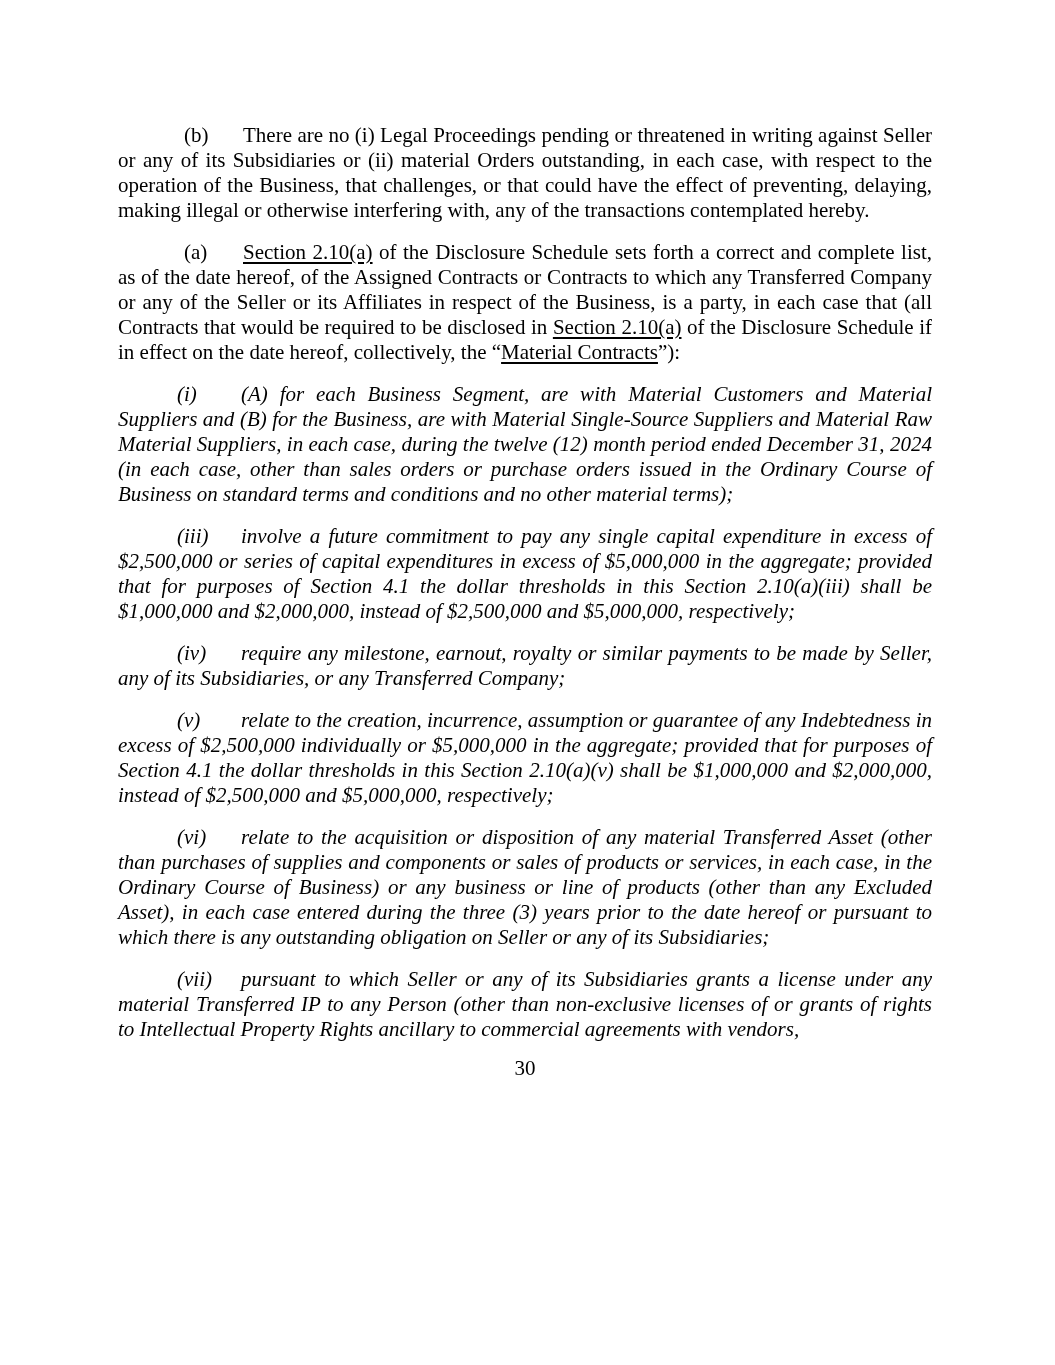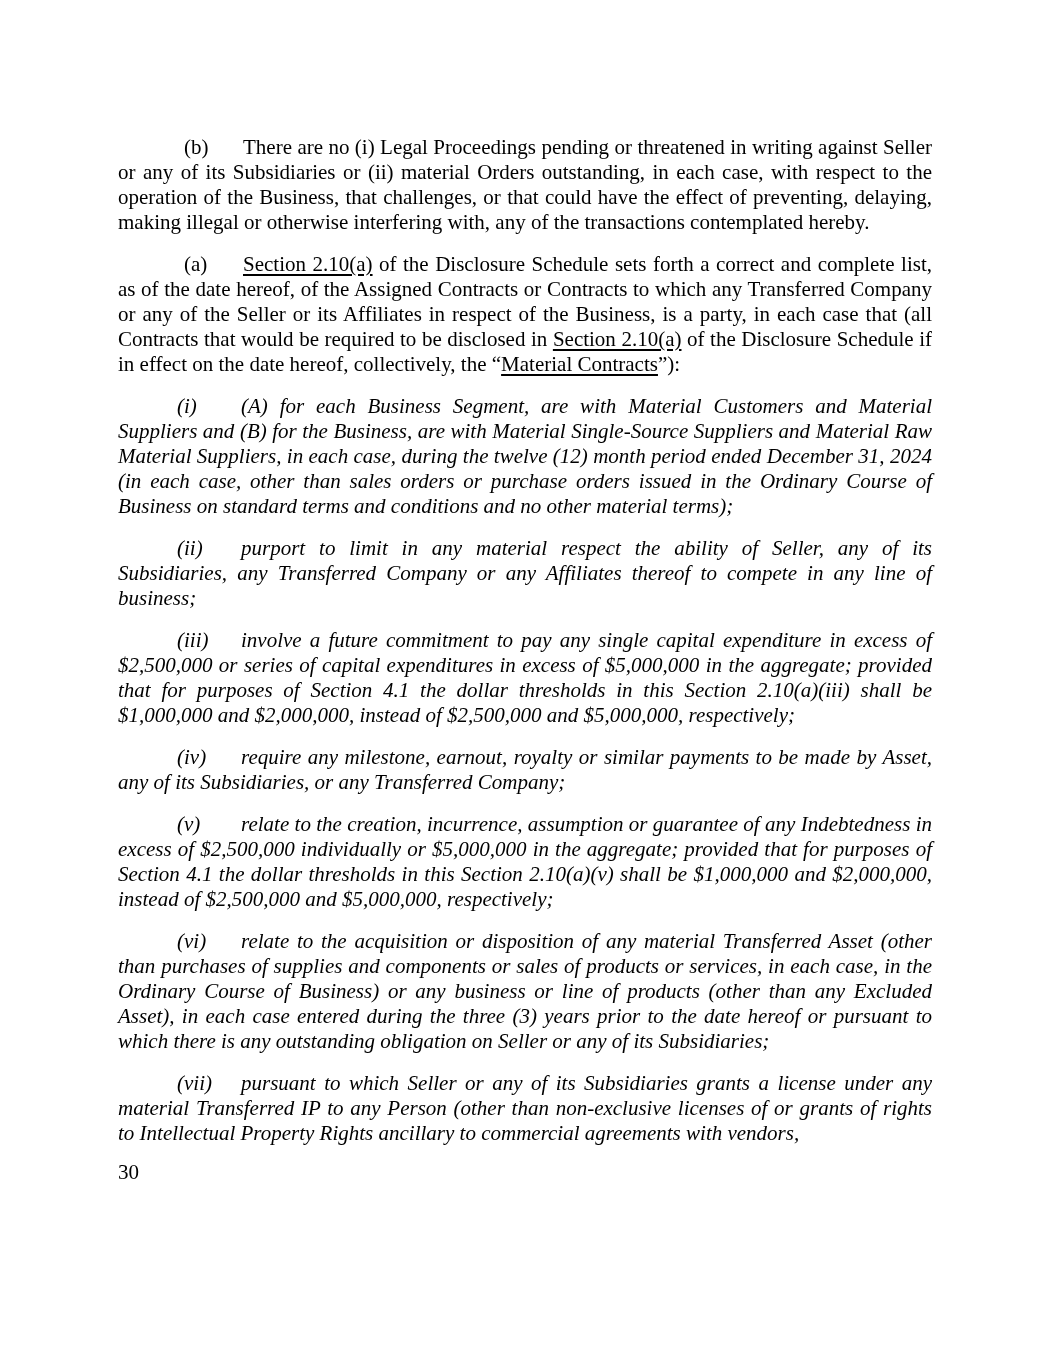--- a/index.html
+++ b/index.html
@@ -10,48 +10,47 @@
     background: #ffffff;
     color: #000000;
     font-family: "Liberation Serif", "DejaVu Serif", serif;
     font-size: 21px;
     line-height: 25px;
     box-sizing: border-box;
     padding: 121px 123px 0 118px;
     overflow: hidden;
   }
   p.block { margin: 17px 0 0 0; text-align: justify; }
-  p.block:first-child { margin-top: 14px; }
+  p.block:first-child { margin-top: 2px; }
   .body-para { text-indent: 66px; }
   .sub-item { margin-left: 66px; text-indent: 59px; font-style: italic; }
   .heading { margin-left: 66px; font-weight: bold; text-align: left; text-indent: 0; }
   .lbl { display: inline-block; text-indent: 0; }
   .body-para .lbl { width: 59px; }
   .sub-item .lbl { width: 64px; }
   .heading .lbl { width: 131px; }
   .u { text-decoration: underline; text-underline-offset: 3px; }
-  .page-number { text-align: left; margin-top: 14px; }
+  .page-number { text-align: center; margin-top: 14px; }
 </style>
 </head>
 <body>
 
 <div class="page">
   <div>
     <p class="block body-para"><span class="lbl">(b)</span><span>There are no (i) Legal Proceedings pending or threatened in writing against Seller or any of its Subsidiaries or (ii) material Orders outstanding, in each case, with respect to the operation of the Business, that challenges, or that could have the effect of preventing, delaying, making illegal or otherwise interfering with, any of the transactions contemplated hereby.</span></p>
 
 
     <p class="block body-para"><span class="lbl">(a)</span><span class="u">Section 2.10(a)</span><span> of the Disclosure Schedule sets forth a correct and complete list, as of the date hereof, of the Assigned Contracts or Contracts to which any Transferred Company or any of the Seller or its Affiliates in respect of the Business, is a party, in each case that (all Contracts that would be required to be disclosed in </span><span class="u">Section 2.10(a)</span><span> of the Disclosure Schedule if in effect on the date hereof, collectively, the “</span><span class="u">Material Contracts</span><span>”):</span></p>
 
     <p class="block sub-item"><span class="lbl">(i)</span><span>(A) for each Business Segment, are with Material Customers and Material Suppliers and (B) for the Business, are with Material Single-Source Suppliers and Material Raw Material Suppliers, in each case, during the twelve (12) month period ended December 31, 2024 (in each case, other than sales orders or purchase orders issued in the Ordinary Course of Business on standard terms and conditions and no other material terms);</span></p>
 
-    <p class="block sub-item"><span class="lbl">(ii)</span><span>purport to limit in any material respect the ability of Seller, any of its Subsidiaries, any Transferred Company or any Affiliates thereof to compete in any line of business;</span></p>
 
     <p class="block sub-item"><span class="lbl">(iii)</span><span>involve a future commitment to pay any single capital expenditure in excess of $2,500,000 or series of capital expenditures in excess of $5,000,000 in the aggregate; provided that for purposes of Section 4.1 the dollar thresholds in this Section 2.10(a)(iii) shall be $1,000,000 and $2,000,000, instead of $2,500,000 and $5,000,000, respectively;</span></p>
 
-    <p class="block sub-item"><span class="lbl">(iv)</span><span>require any milestone, earnout, royalty or similar payments to be made by Asset, any of its Subsidiaries, or any Transferred Company;</span></p>
+    <p class="block sub-item"><span class="lbl">(iv)</span><span>require any milestone, earnout, royalty or similar payments to be made by Seller, any of its Subsidiaries, or any Transferred Company;</span></p>
 
     <p class="block sub-item"><span class="lbl">(v)</span><span>relate to the creation, incurrence, assumption or guarantee of any Indebtedness in excess of $2,500,000 individually or $5,000,000 in the aggregate; provided that for purposes of Section 4.1 the dollar thresholds in this Section 2.10(a)(v) shall be $1,000,000 and $2,000,000, instead of $2,500,000 and $5,000,000, respectively;</span></p>
 
     <p class="block sub-item"><span class="lbl">(vi)</span><span>relate to the acquisition or disposition of any material Transferred Asset (other than purchases of supplies and components or sales of products or services, in each case, in the Ordinary Course of Business) or any business or line of products (other than any Excluded Asset), in each case entered during the three (3) years prior to the date hereof or pursuant to which there is any outstanding obligation on Seller or any of its Subsidiaries;</span></p>
 
     <p class="block sub-item"><span class="lbl">(vii)</span><span>pursuant to which Seller or any of its Subsidiaries grants a license under any material Transferred IP to any Person (other than non-exclusive licenses of or grants of rights to Intellectual Property Rights ancillary to commercial agreements with vendors,</span></p>
 
     <div class="page-number">30</div>
   </div>
 </div>

